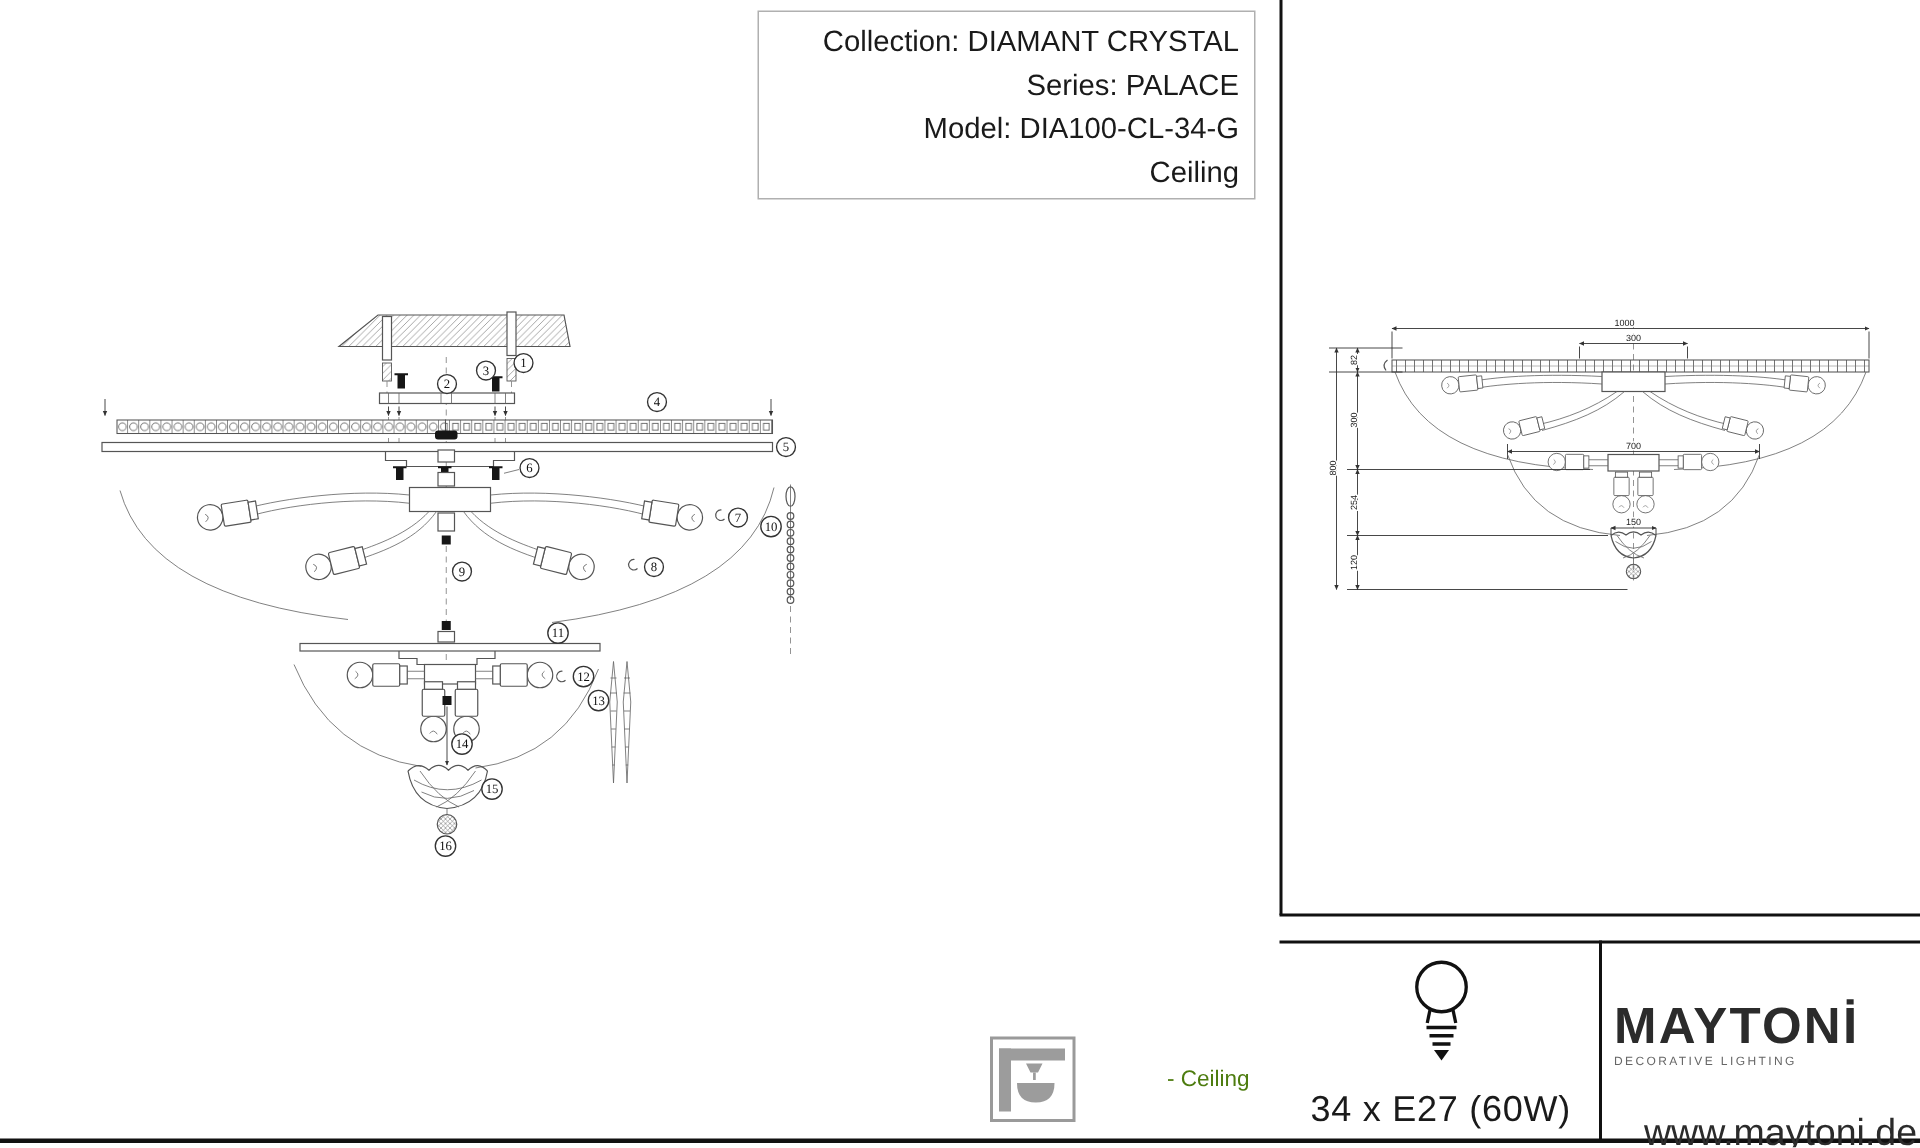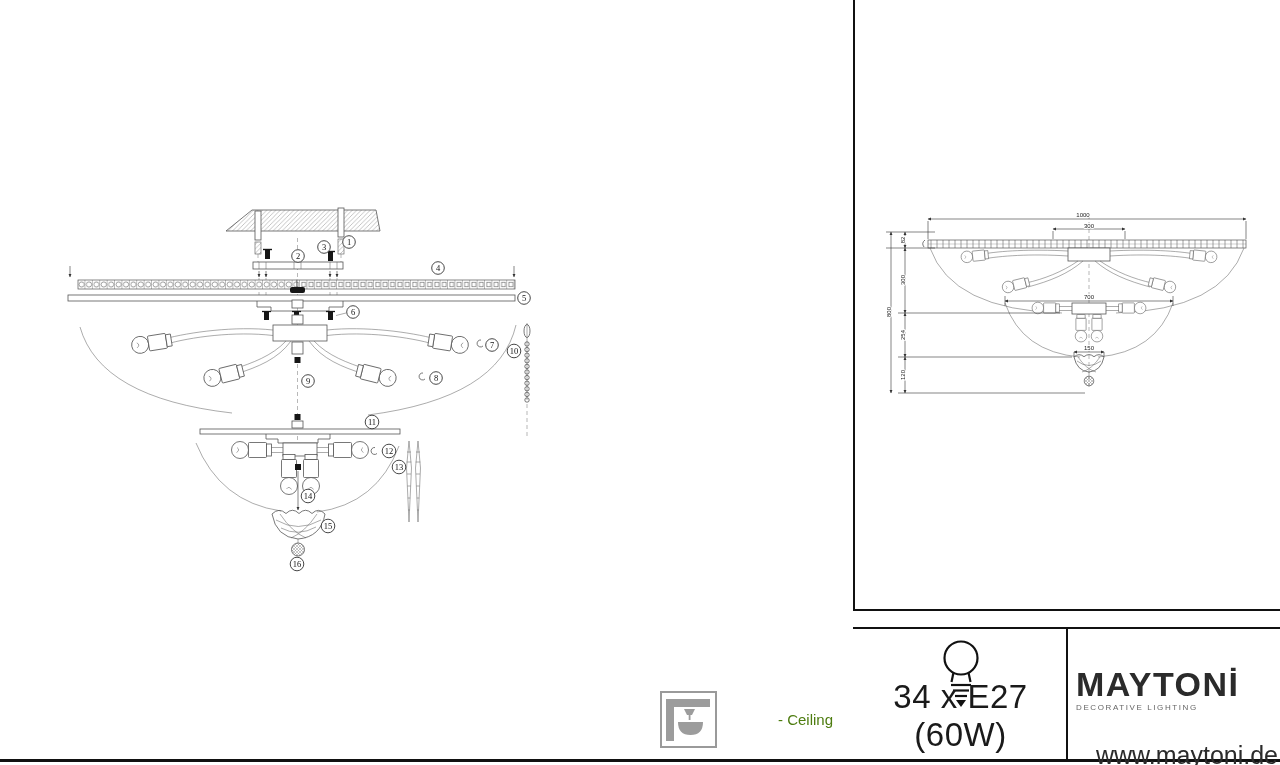--- a/index.html
+++ b/index.html
@@ -6,21 +6,21 @@
   #page{position:relative;width:1280px;height:765px;background:#fff;overflow:hidden;
         font-family:"Liberation Sans",sans-serif;color:#1a1a1a;}
   .abs{position:absolute;}
   
   #title-box{left:505px;top:7px;width:332px;height:126px;border:1px solid #b0b0b0;
              text-align:right;font-size:19.5px;line-height:29px;padding:6px 10px 0 0;box-sizing:border-box;}
   
   .rule{background:#111;}
   
   #bulb-cell{left:855px;top:629px;width:211px;height:131px;text-align:center;}
-  #spec-text{position:absolute;left:0;right:0;bottom:6px;font-size:33px;letter-spacing:0.5px;}
+  #spec-text{position:absolute;left:0;right:0;bottom:6px;font-size:24px;letter-spacing:0.5px;}
   #brand-cell{left:1068px;top:629px;width:244px;height:131px;margin-top:20px;}
   #logo-wrap{position:absolute;left:8px;top:18px;width:196px;}
   #logo-text{font-size:34px;font-weight:700;letter-spacing:1.5px;color:#2b2b2b;line-height:34px;white-space:nowrap;}
   #tagline{font-size:8px;letter-spacing:1.6px;color:#666;text-align:left;margin-top:2px;}
   #website{position:absolute;left:0;right:6px;bottom:10px;font-size:25px;color:#2b2b2b;text-align:center;}
   
   #legend-icon-box{left:660px;top:691px;width:57px;height:57px;border:2px solid #9a9a9a;box-sizing:border-box;background:#fff;}
   #legend-label{left:730px;top:711px;font-size:15px;color:#4d7c0f;margin-left:48px;}
   
   svg{display:block;}
@@ -33,20 +33,26 @@
   .plbl text{font-family:"Liberation Serif",serif;font-size:8.5px;fill:#111;text-anchor:middle;}
   .dimln{stroke:#333;stroke-width:0.6;fill:none;}
   .dimt{font-family:"Liberation Sans",sans-serif;font-size:6px;fill:#222;text-anchor:middle;
         stroke:#fff;stroke-width:2px;paint-order:stroke;}
 </style>
 </head>
 <body>
 
 <div id="page">
 
+  <div class="abs" id="title-box">
+    <div>Collection: DIAMANT CRYSTAL</div>
+    <div>Series: PALACE</div>
+    <div>Model: DIA100-CL-34-G</div>
+    <div>Ceiling</div>
+  </div>
 
   <div class="abs rule" style="left:853px;top:0;width:2px;height:610px;"></div>
   <div class="abs rule" style="left:853px;top:609px;width:427px;height:2px;"></div>
   <div class="abs rule" style="left:853px;top:627px;width:427px;height:2px;"></div>
   <div class="abs rule" style="left:1066px;top:627px;width:2px;height:135px;"></div>
   <div class="abs rule" style="left:0;top:759px;width:1280px;height:3px;"></div>
 
   <svg class="abs" style="left:55px;top:195px;" width="495" height="390" viewBox="55 195 495 390">
     <defs>
       <pattern id="hatch" width="4.5" height="4.5" patternUnits="userSpaceOnUse">

